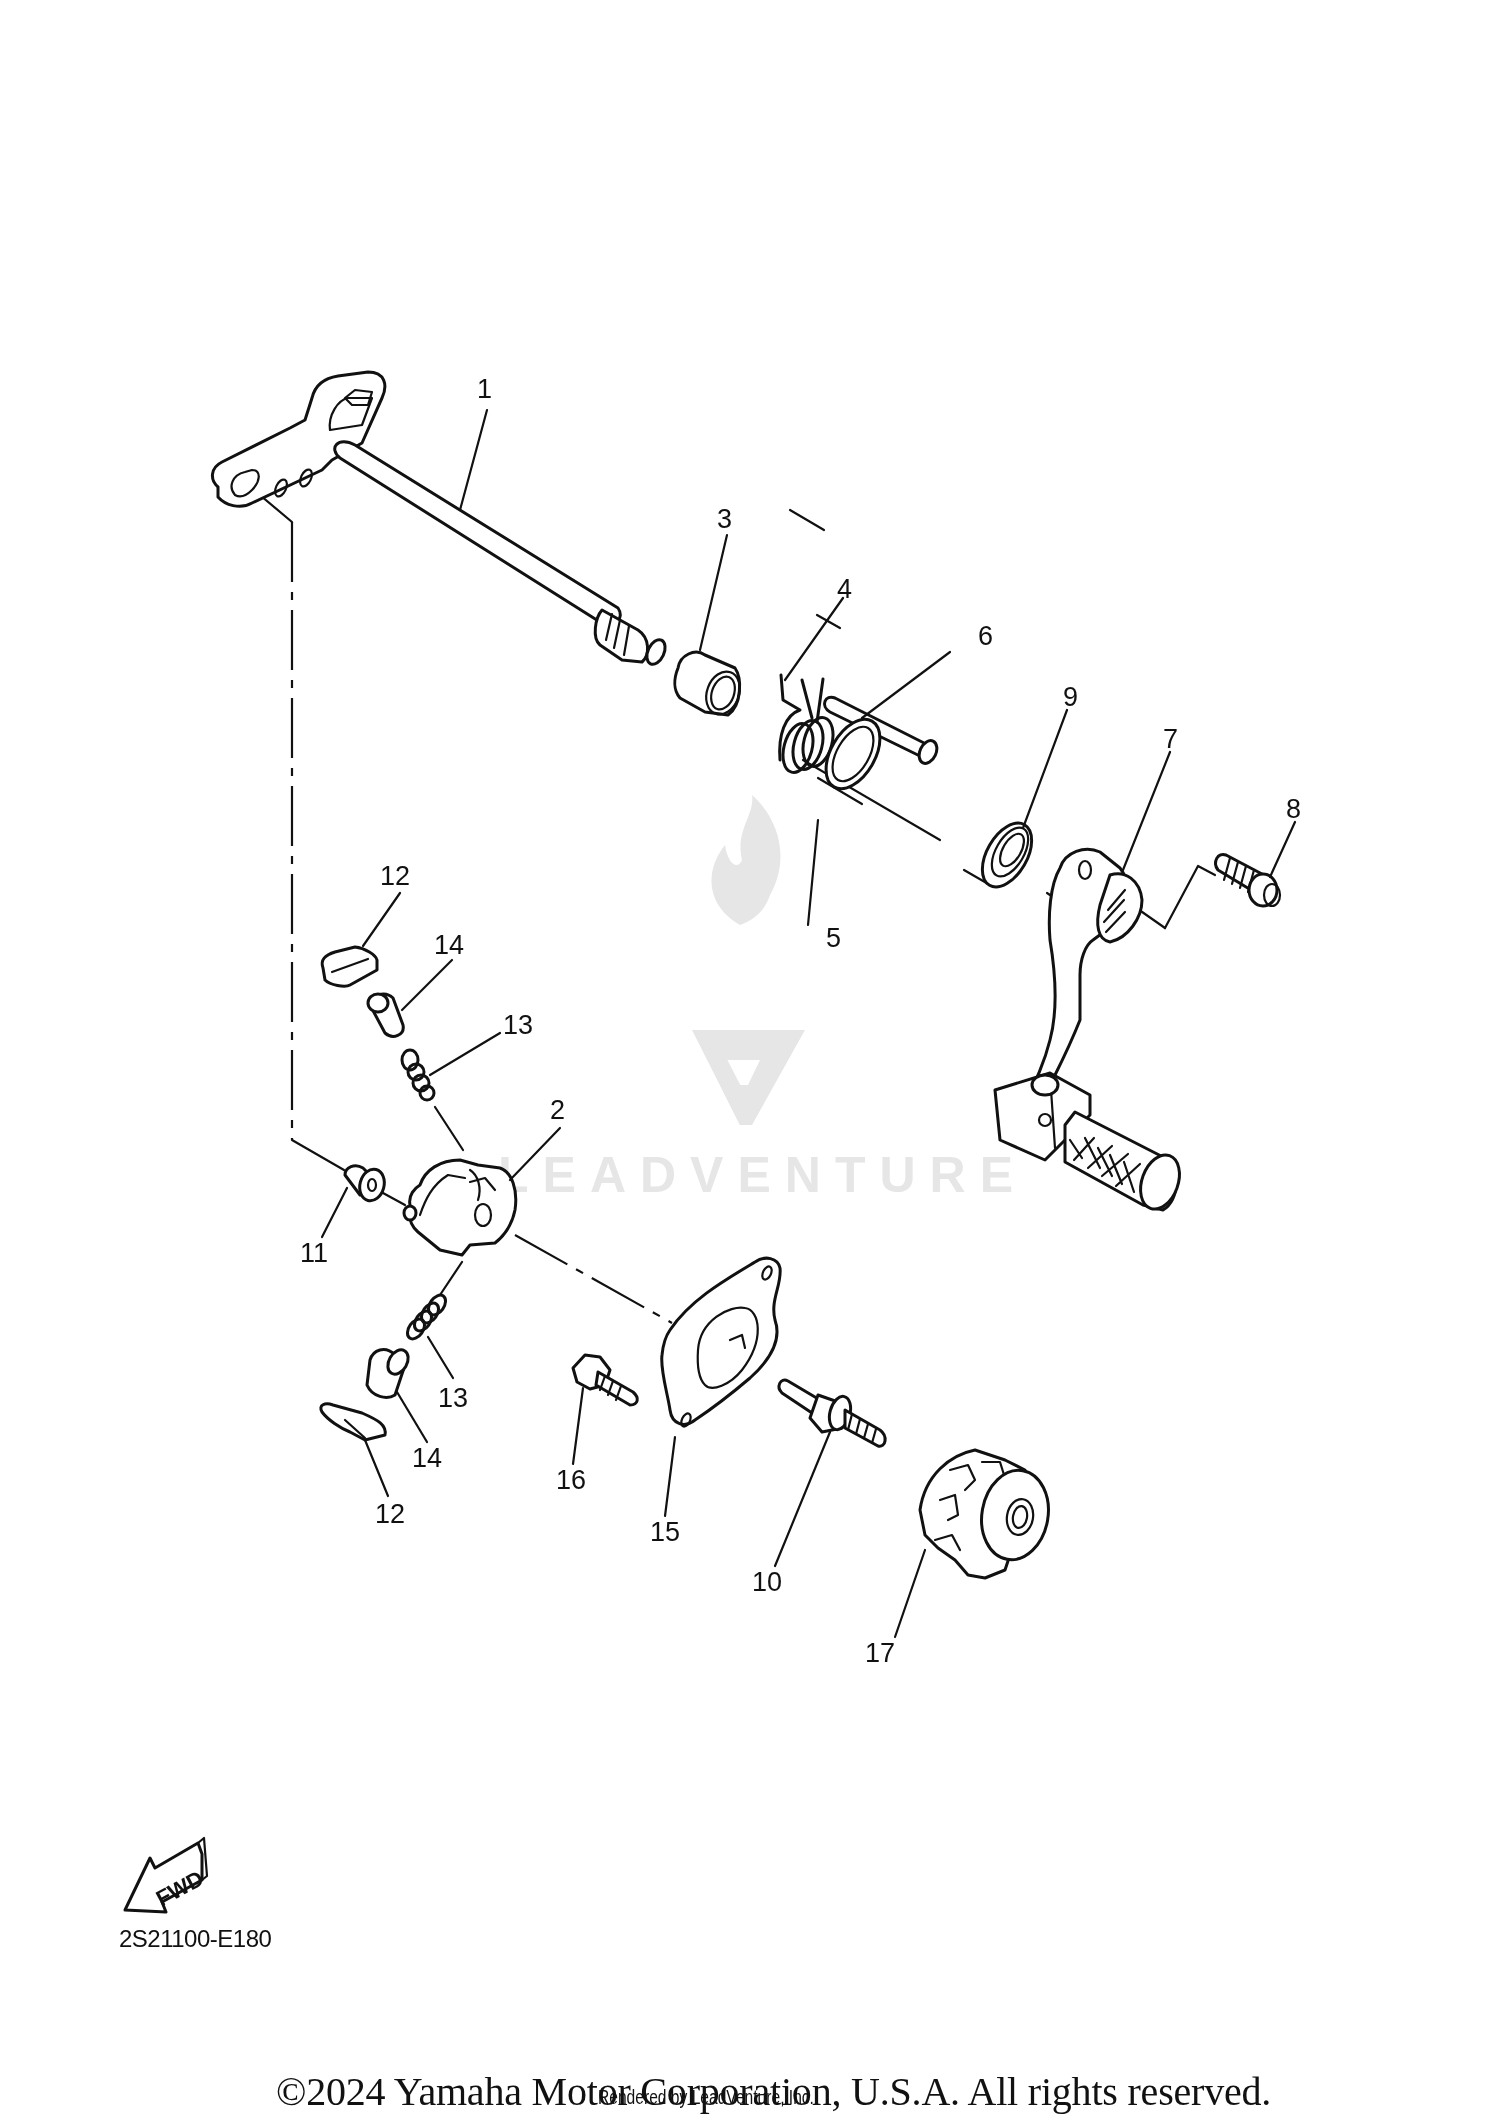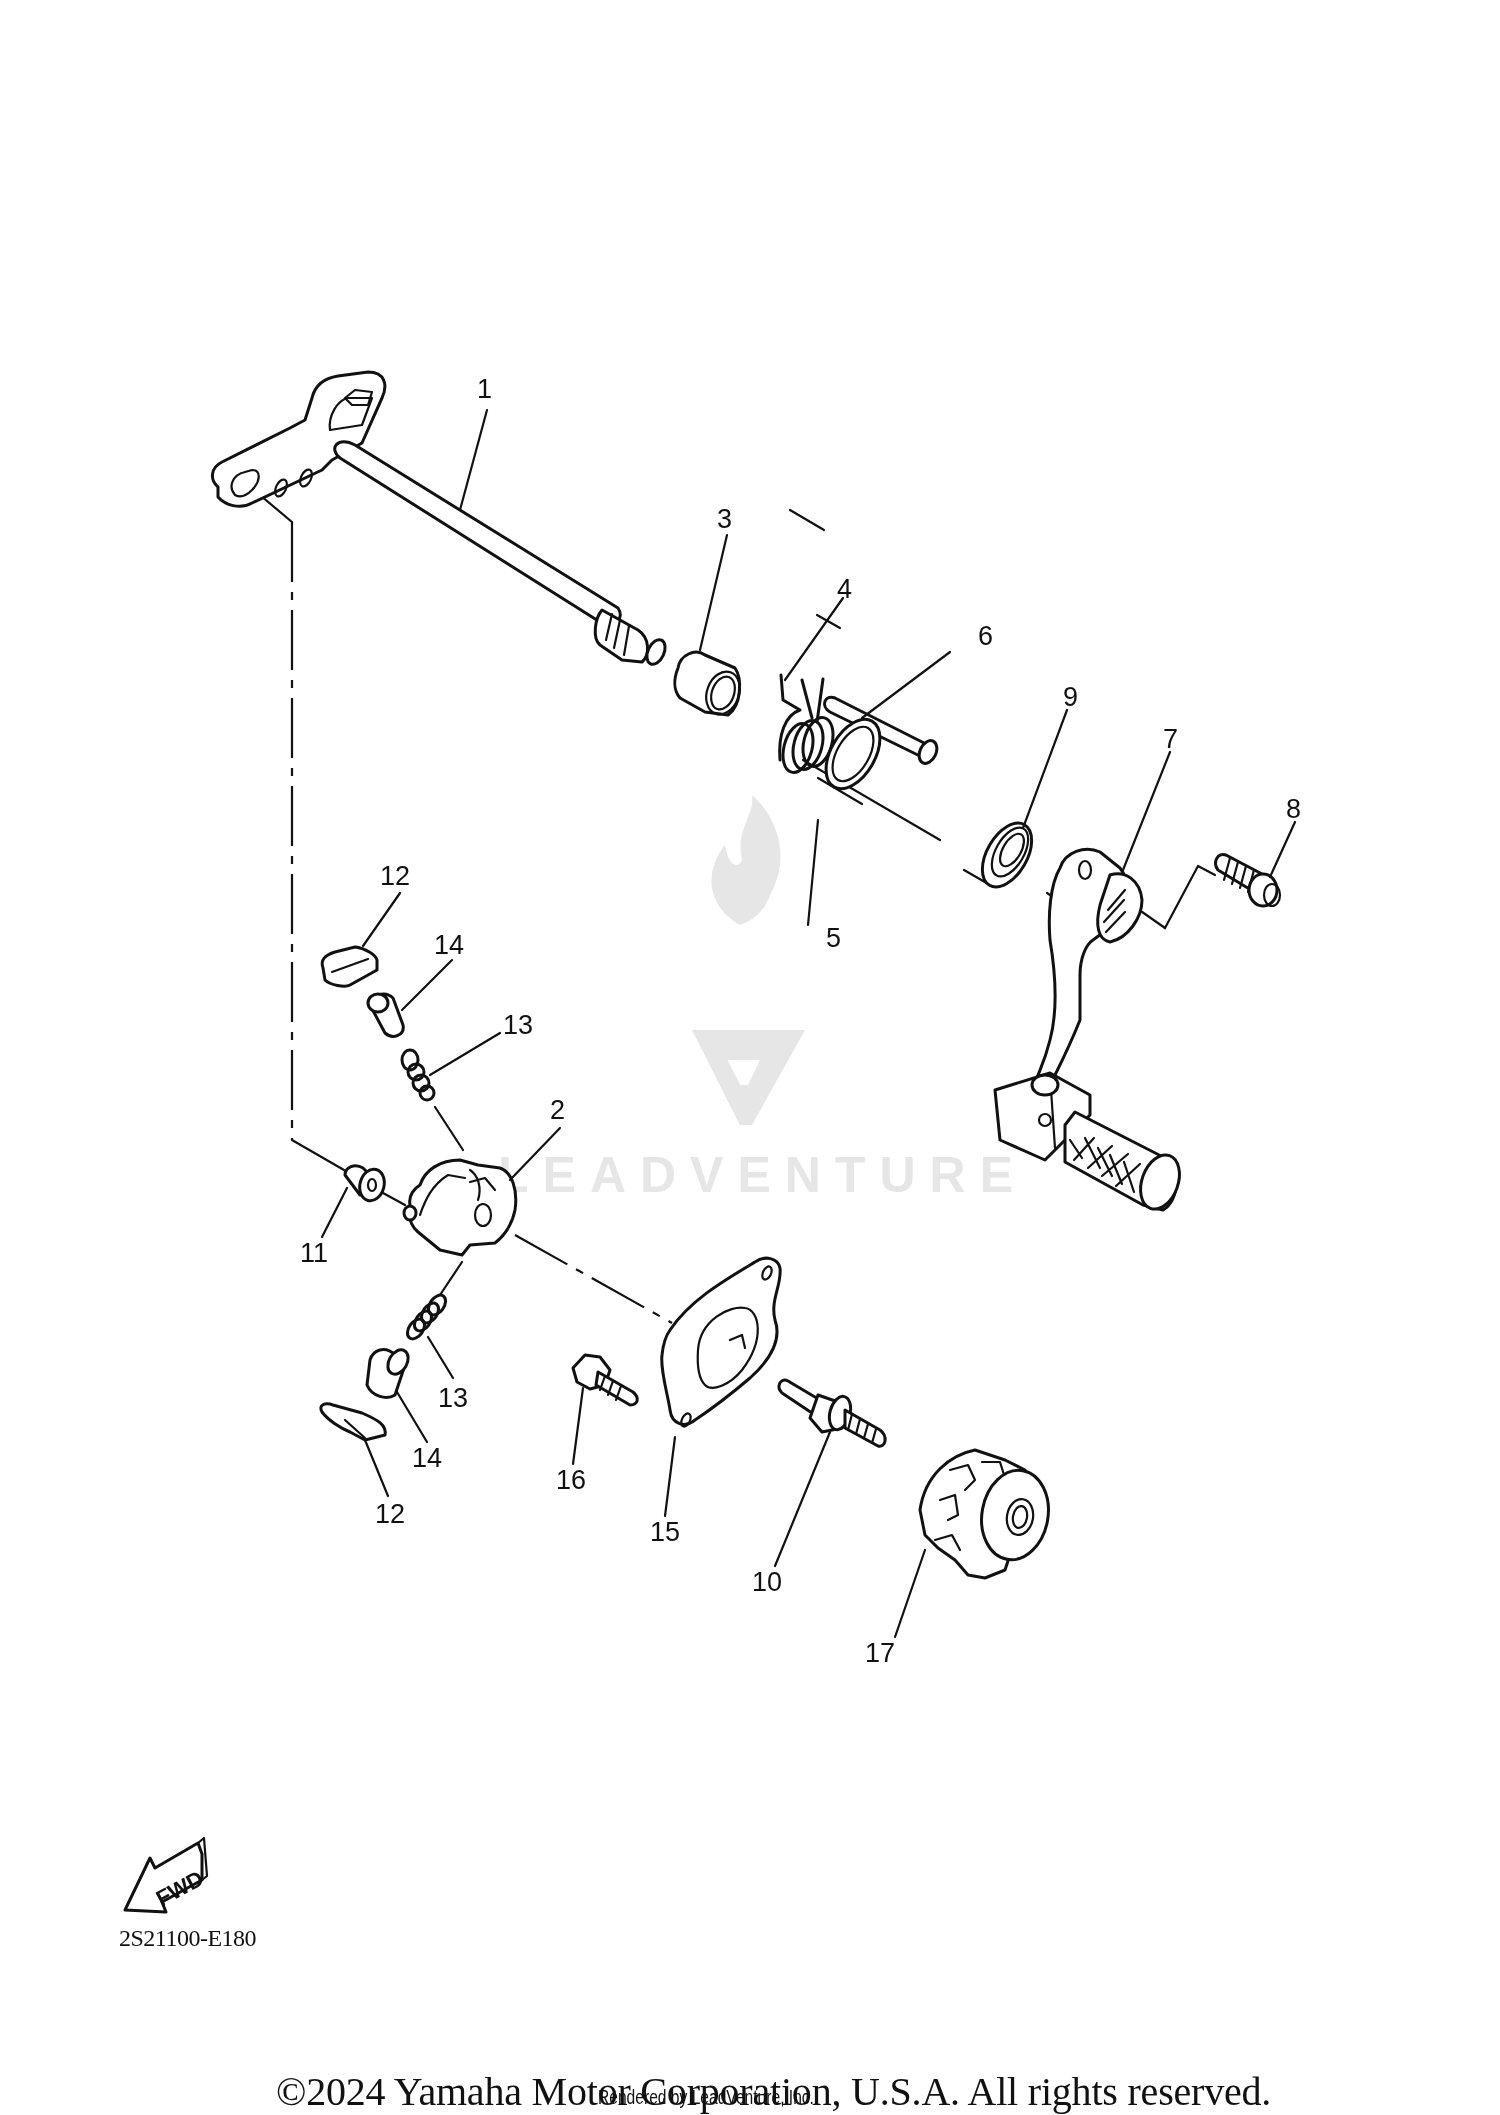--- a/index.html
+++ b/index.html
@@ -5,21 +5,21 @@
   html, body { margin: 0; padding: 0; background: #ffffff; }
   body { width: 1500px; height: 2115px; position: relative; overflow: hidden; font-family: "Liberation Sans", sans-serif; }
   #diagram { position: absolute; left: 0; top: 0; width: 1500px; height: 2115px; }
   .ln { fill: none; stroke: #111; stroke-width: 3; stroke-linecap: round; stroke-linejoin: round; }
   .thin { fill: none; stroke: #111; stroke-width: 2.2; stroke-linecap: round; stroke-linejoin: round; }
   .fillw { fill: #fff; stroke: #111; stroke-width: 3; stroke-linejoin: round; }
   .dash { fill: none; stroke: #111; stroke-width: 2.2; stroke-dasharray: 60 10 8 10; }
   .callout { font-family: "Liberation Sans", sans-serif; font-size: 27px; fill: #111; }
   .wm { fill: #e6e6e6; }
   .wm-text { font-family: "Liberation Sans", sans-serif; font-weight: bold; font-size: 50px; letter-spacing: 14px; fill: #e6e6e6; }
-  #diagram-code { position: absolute; left: 119px; top: 1925px; font-family: Liberation Serif, serif; font-size: 24px; color: #111; letter-spacing: -0.5px; }
+  #diagram-code { position: absolute; left: 119px; top: 1925px; font-family: Liberation Sans, sans-serif; font-size: 24px; color: #111; letter-spacing: -0.5px; }
   #copyright { position: absolute; left: 276px; top: 2068px; font-family: Liberation Serif, serif; font-size: 40px; color: #111; white-space: nowrap; letter-spacing: -0.2px; }
   #rendered-by { position: absolute; left: 598px; top: 2086px; font-family: "Liberation Sans", sans-serif; font-size: 20px; color: #111; white-space: nowrap; transform: scaleX(0.78); transform-origin: left top; }
 </style>
 </head>
 <body>
 
 <svg id="diagram" viewBox="0 0 1500 2115" xmlns="http://www.w3.org/2000/svg">
 
   <g>
     <path class="wm" d="M740 925 C705 905 705 870 725 845 C728 865 738 870 742 860 C735 830 755 815 752 795 C780 820 790 860 770 895 C765 910 755 920 740 925 Z"></path>

